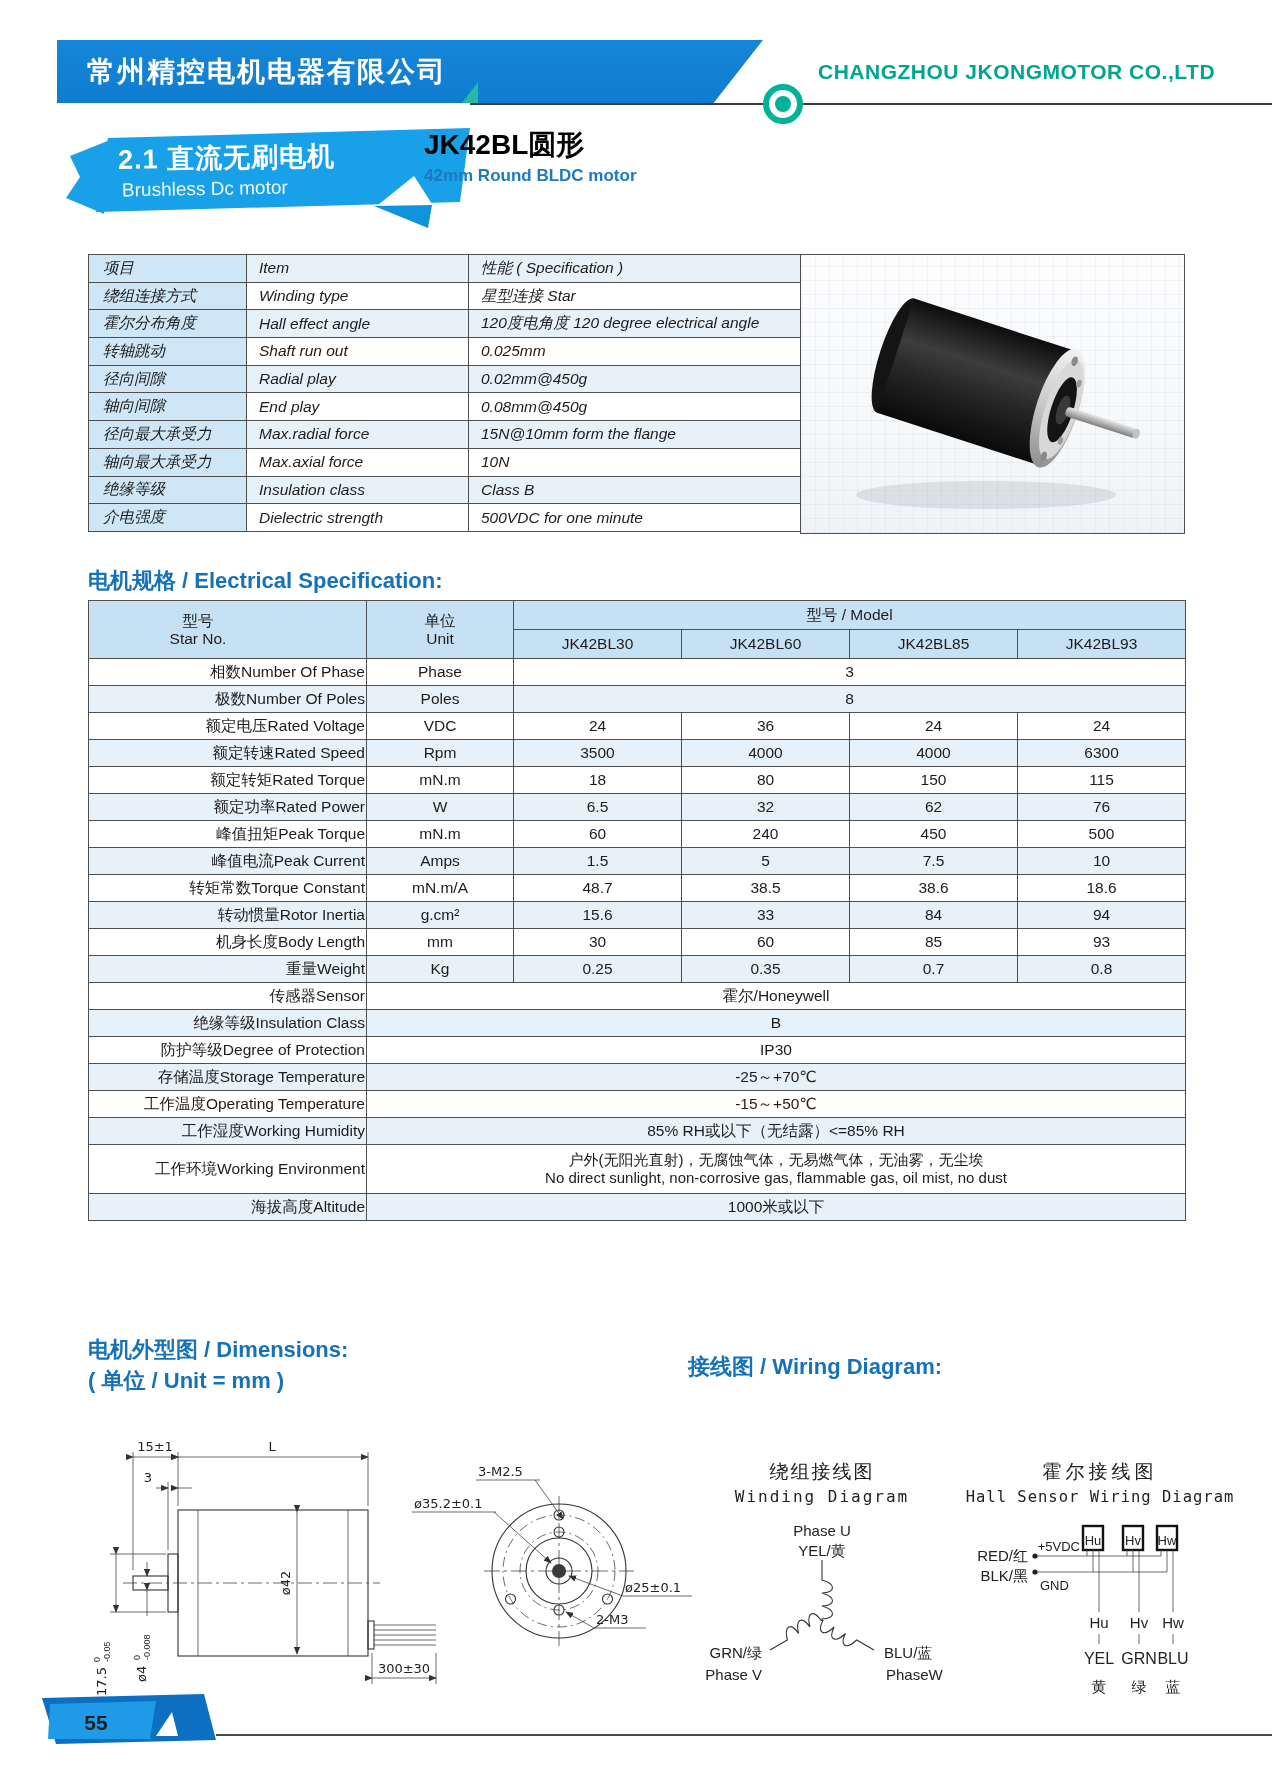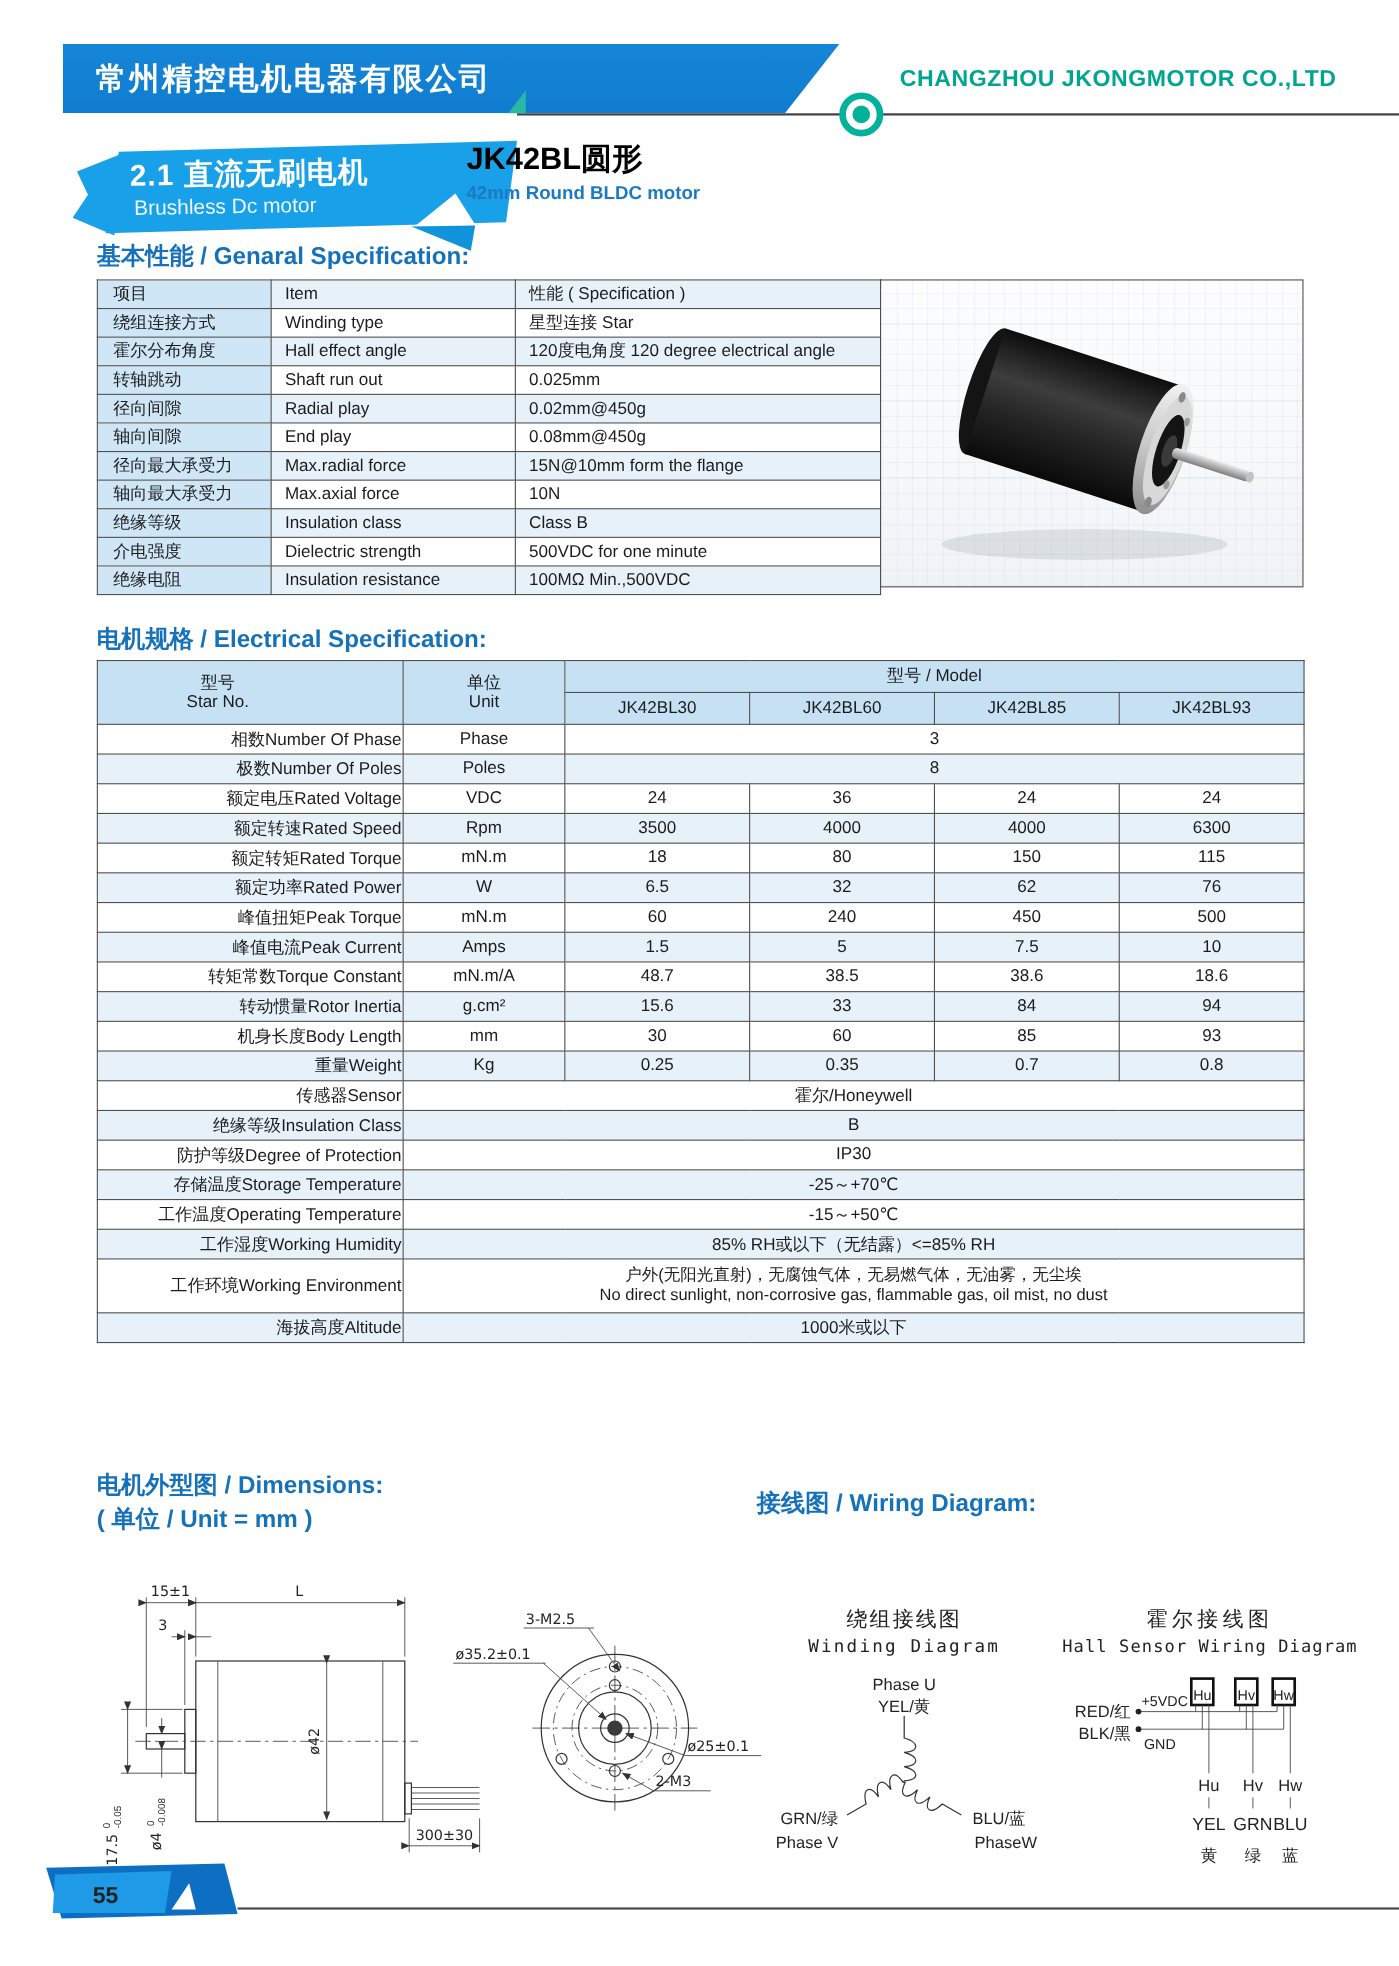--- a/index.html
+++ b/index.html
@@ -31,21 +31,21 @@
   .product-sub{position:absolute;left:424px;top:166px;font-size:17px;font-weight:bold;color:#1b7ac2;}
 
   
   .sec-h{position:absolute;font-size:22px;font-weight:bold;color:#1571ba;}
   .sec-h.two-line{line-height:31px;}
 
   
   table.spec{border-collapse:collapse;table-layout:fixed;}
   table.spec td{border:1px solid #4f4f4f;font-size:15.5px;overflow:hidden;white-space:nowrap;}
   table.gen{position:absolute;left:88px;top:254px;width:712px;height:278px;}
-  table.gen td{height:25px;padding:0 0 0 12px;background:#fff;}
+  table.gen td{height:25px;padding:0 0 0 12px;background:#fff;font-style:italic;}
   table.gen td.c1{background:#cfe6f7;padding-left:14px;}
   table.gen tr.sh td.c2,table.gen tr.sh td.c3{background:#e6f1fa;}
   .photo-box{position:absolute;left:800px;top:254px;width:385px;height:280px;
     border:1.5px solid #4f4f4f;box-sizing:border-box;
     background:
       repeating-linear-gradient(0deg ,rgba(165,190,210,.14) 0 1px,transparent 1px 14px),
       repeating-linear-gradient(90deg,rgba(165,190,210,.14) 0 1px,transparent 1px 14px),
       linear-gradient(180deg,#fdfdfe 0%,#f6f8fa 60%,#f0f3f6 100%);}
 
   table.elec{position:absolute;left:88px;top:600px;width:1097px;height:560px;}
@@ -86,21 +86,20 @@
     <polygon points="4,34 44,18 38,92 0,76 14,55" fill="#18a0e8"></polygon>
     <polygon points="42,16 404,6 394,80 30,90" fill="#18a0e8"></polygon>
     <polygon points="312,83 348,54 366,82" fill="#ffffff"></polygon>
     <polygon points="308,84 362,106 366,83" fill="#0f93da"></polygon>
   </svg>
   <div class="ribbon-title">2.1 直流无刷电机</div>
   <div class="ribbon-sub">Brushless Dc motor</div>
   <div class="product-title">JK42BL圆形</div>
   <div class="product-sub">42mm Round BLDC motor</div>
 
-  <div class="sec-h" style="left:88px;top:218px;">基本性能 / Genaral Specification:</div>
 
   <table class="spec gen">
     <colgroup>
         <col style="width:158px">
         <col style="width:222px">
         <col style="width:332px">
       </colgroup>
     <tbody>
       <tr class="sh">
           <td class="c1">项目</td>
@@ -144,25 +143,20 @@
         </tr>
       <tr class="sh">
           <td class="c1">绝缘等级</td>
           <td class="c2">Insulation class</td>
           <td class="c3">Class B</td>
         </tr>
       <tr>
           <td class="c1">介电强度</td>
           <td class="c2">Dielectric strength</td>
           <td class="c3">500VDC for one minute</td>
-        </tr>
-      <tr class="sh">
-          <td class="c1">绝缘电阻</td>
-          <td class="c2">Insulation resistance</td>
-          <td class="c3">100MΩ Min.,500VDC</td>
         </tr>
     </tbody>
   </table>
 
   <div class="photo-box">
     <svg width="382" height="277" viewBox="0 0 382 277">
       <defs>
         <linearGradient id="bodyG" x1="0" y1="0" x2="0" y2="1">
           <stop offset="0" stop-color="#0d0d0d"></stop>
             <stop offset="0.35" stop-color="#3d3d3d"></stop>

